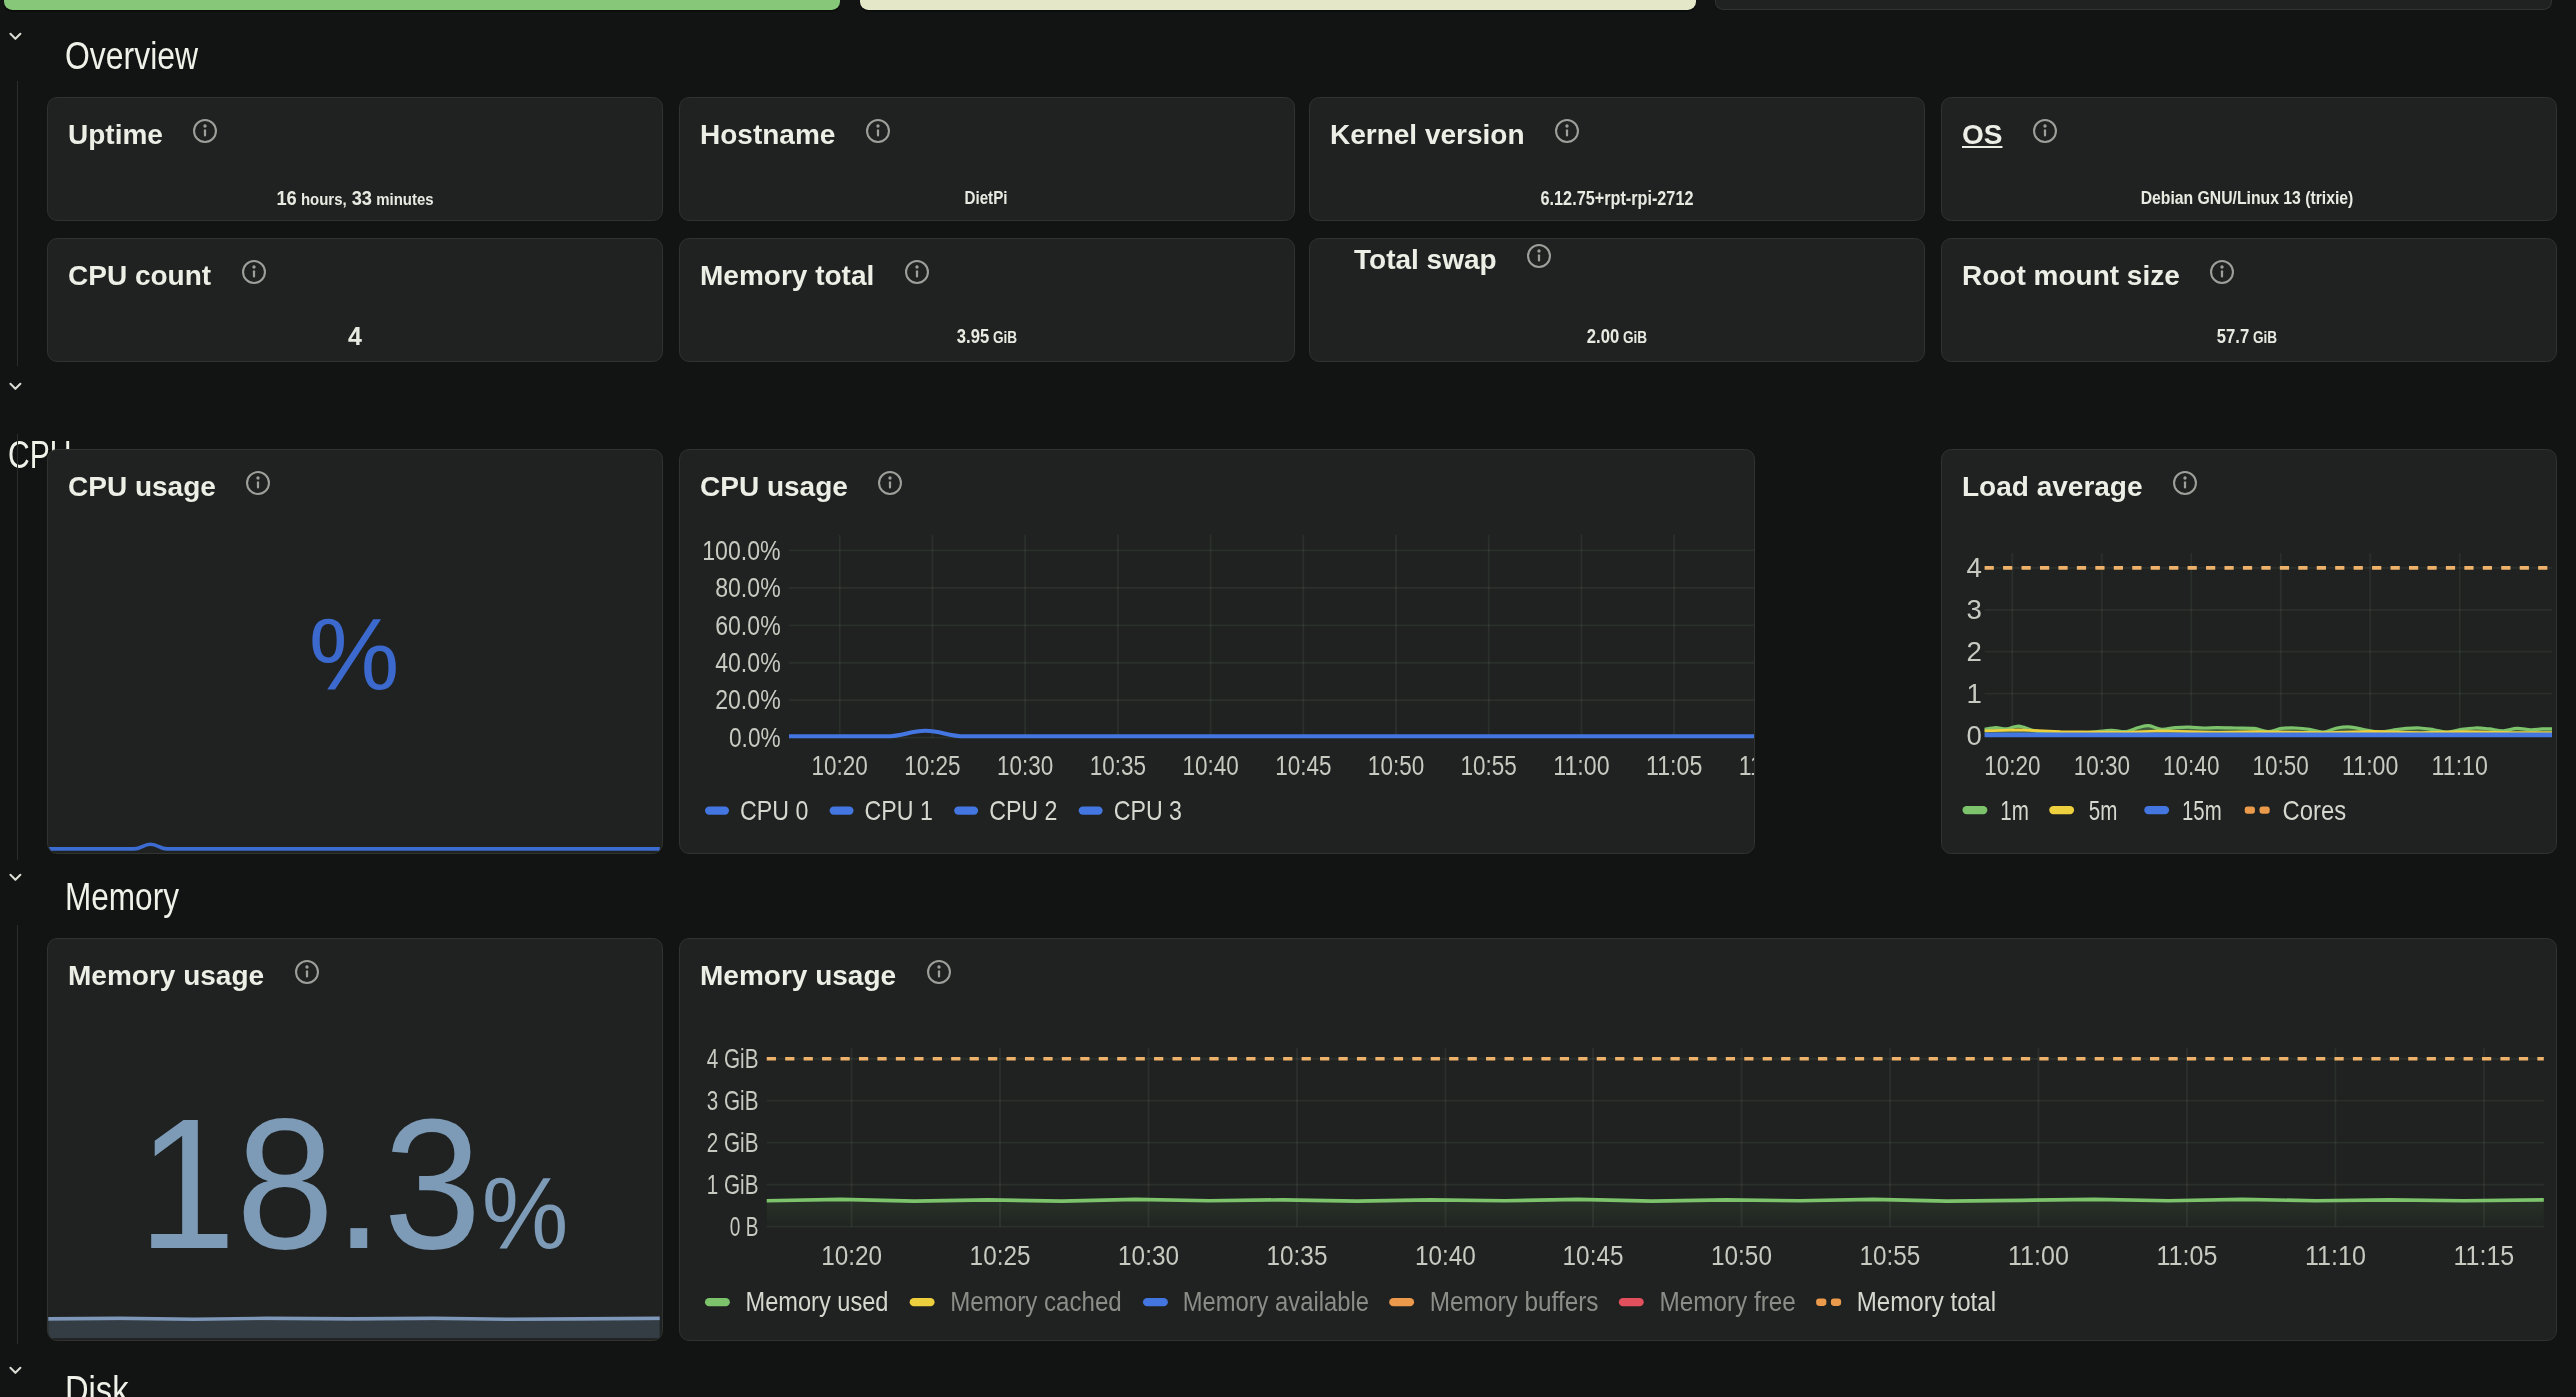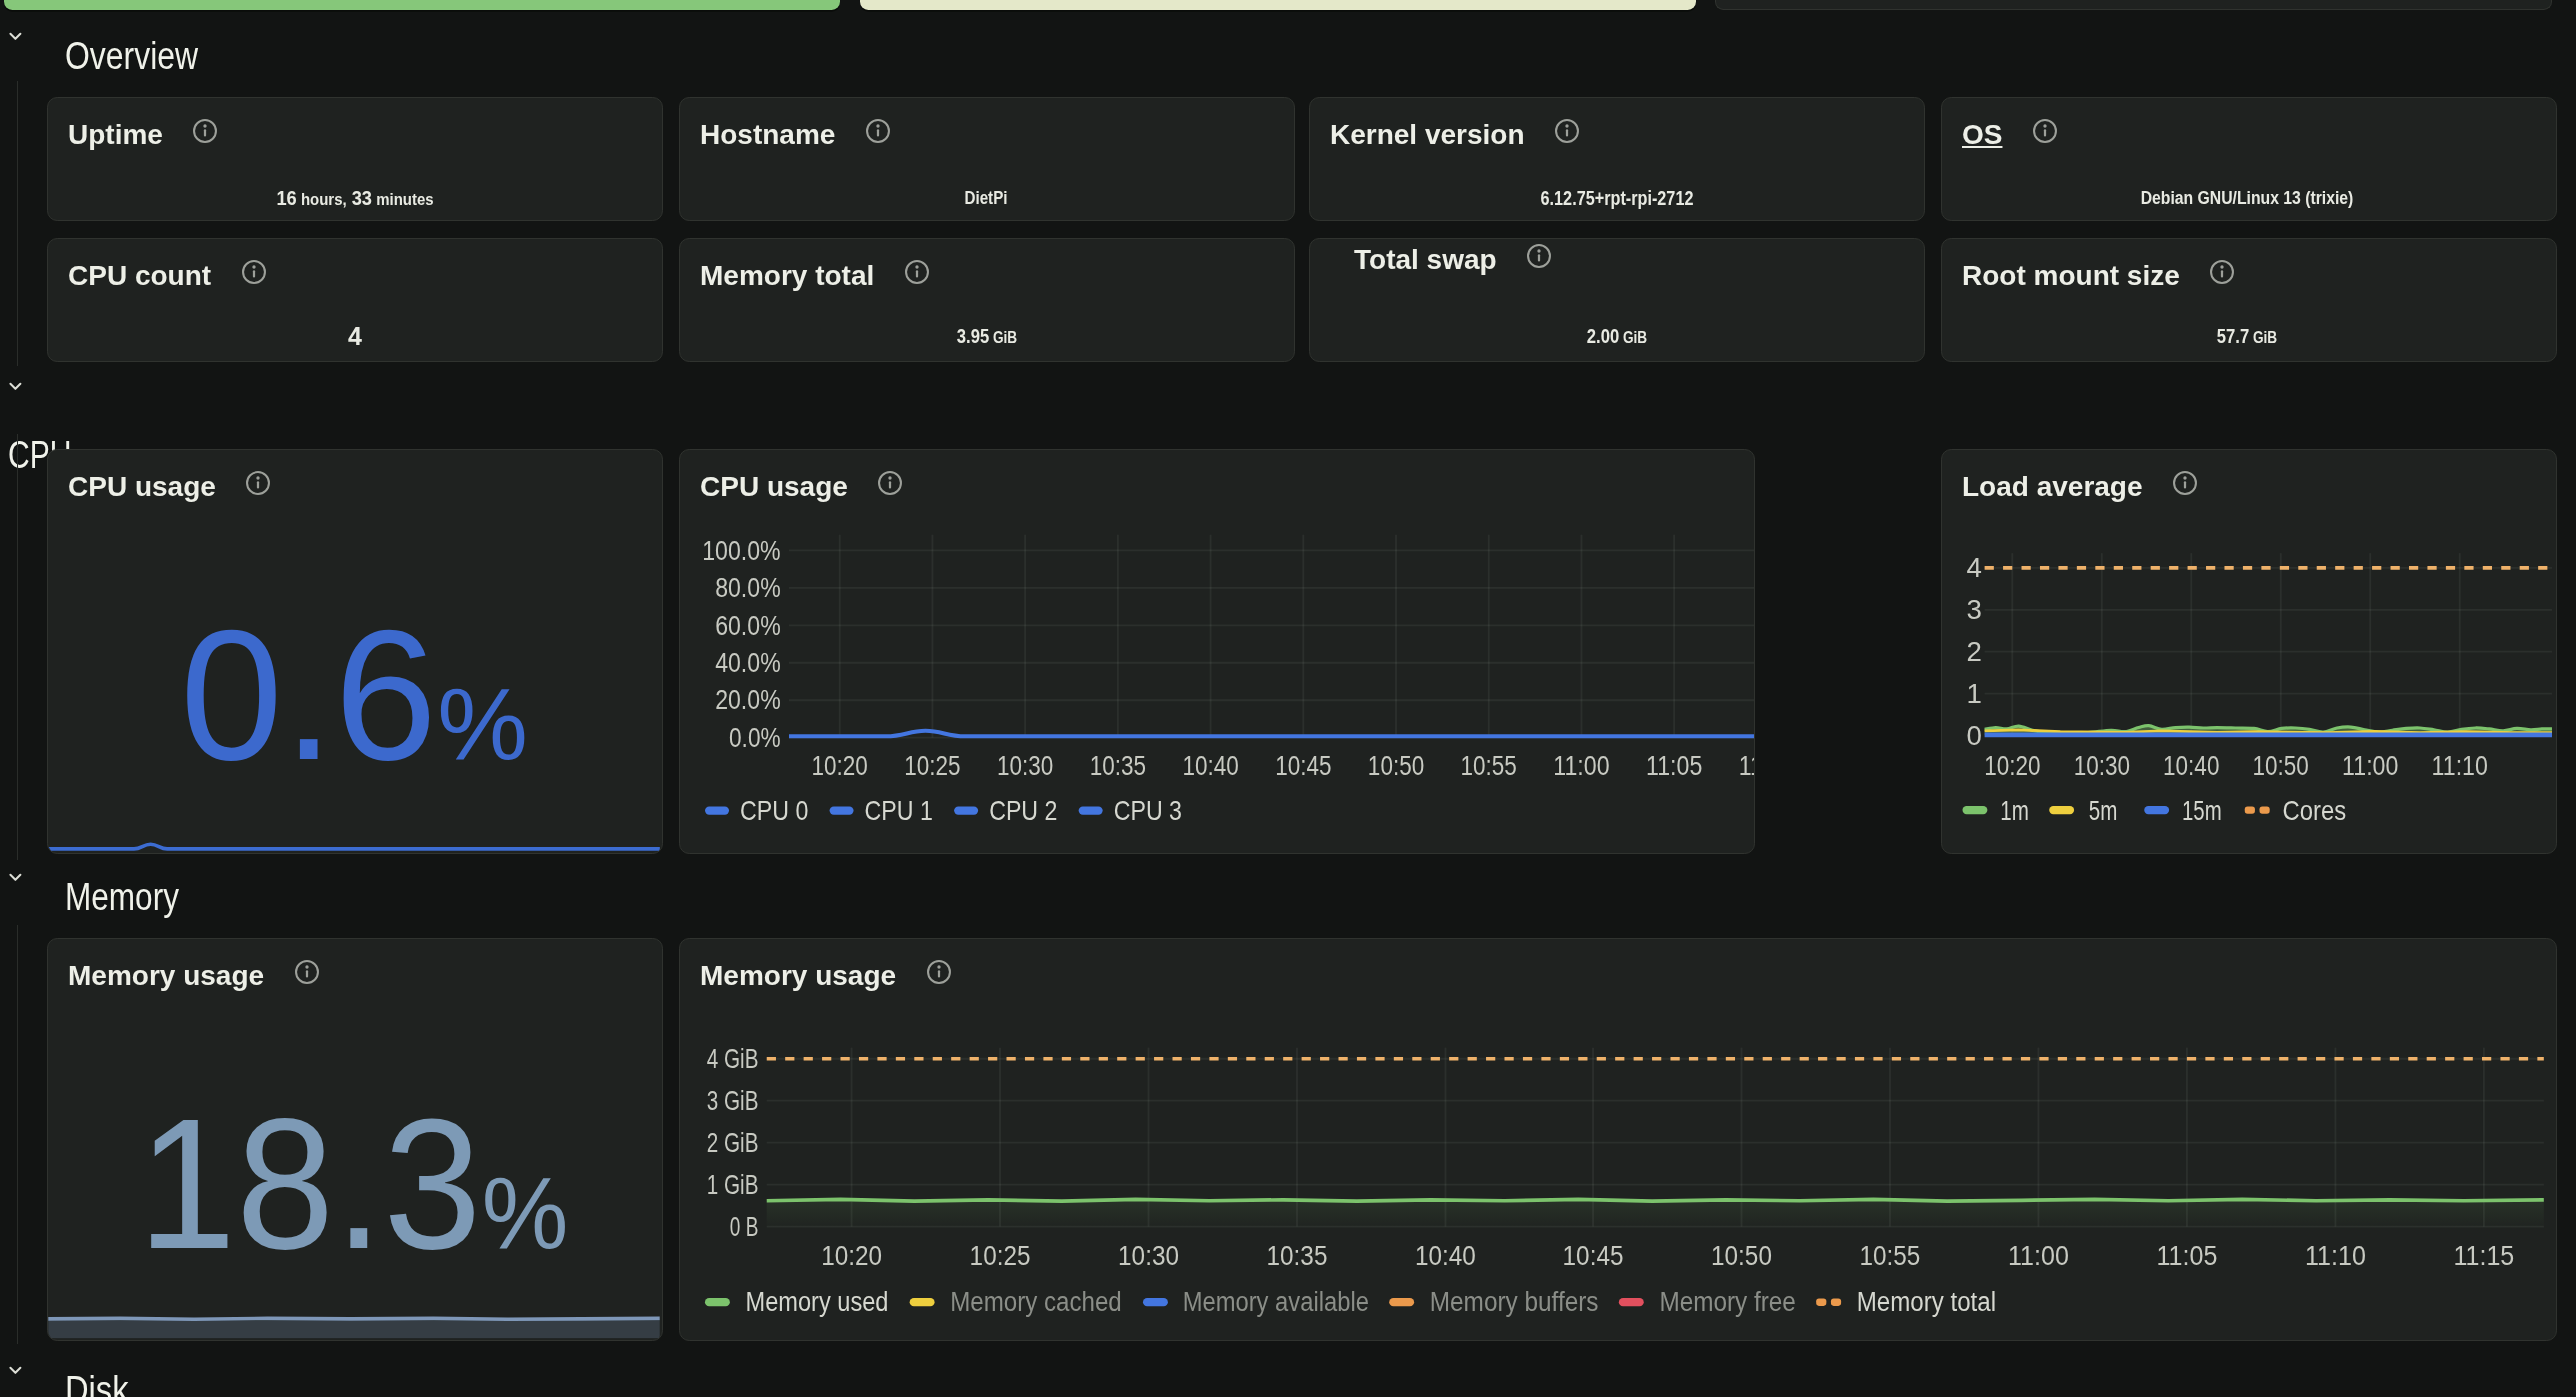--- a/index.html
+++ b/index.html
@@ -252,21 +252,20 @@
       <text x="546" y="406" fill="#8b8e88" textLength="202" lengthAdjust="spacingAndGlyphs">Memory available</text>
       <text x="814" y="406" fill="#8b8e88" textLength="183" lengthAdjust="spacingAndGlyphs">Memory buffers</text>
       <text x="1063" y="406" fill="#8b8e88" textLength="148" lengthAdjust="spacingAndGlyphs">Memory free</text>
       <text x="1277" y="406" fill="#d6d8d0" textLength="151" lengthAdjust="spacingAndGlyphs">Memory total</text>
     </g>
   </svg>
 </div>
 
 <div class="bigv" style="left:354px; top:603px; color:#3c69cd;">
       <span class="bsq" style="transform:scaleX(1);">
-        <span class="num">0.6</span>
         <span class="suf">%</span>
       </span>
     </div>
 <div class="bigv" style="left:353px; top:1092px; color:#7d9ab6;">
       <span class="bsq" style="transform:scaleX(0.955);">
         <span class="num">18.3</span>
         <span class="suf">%</span>
       </span>
     </div>
 

